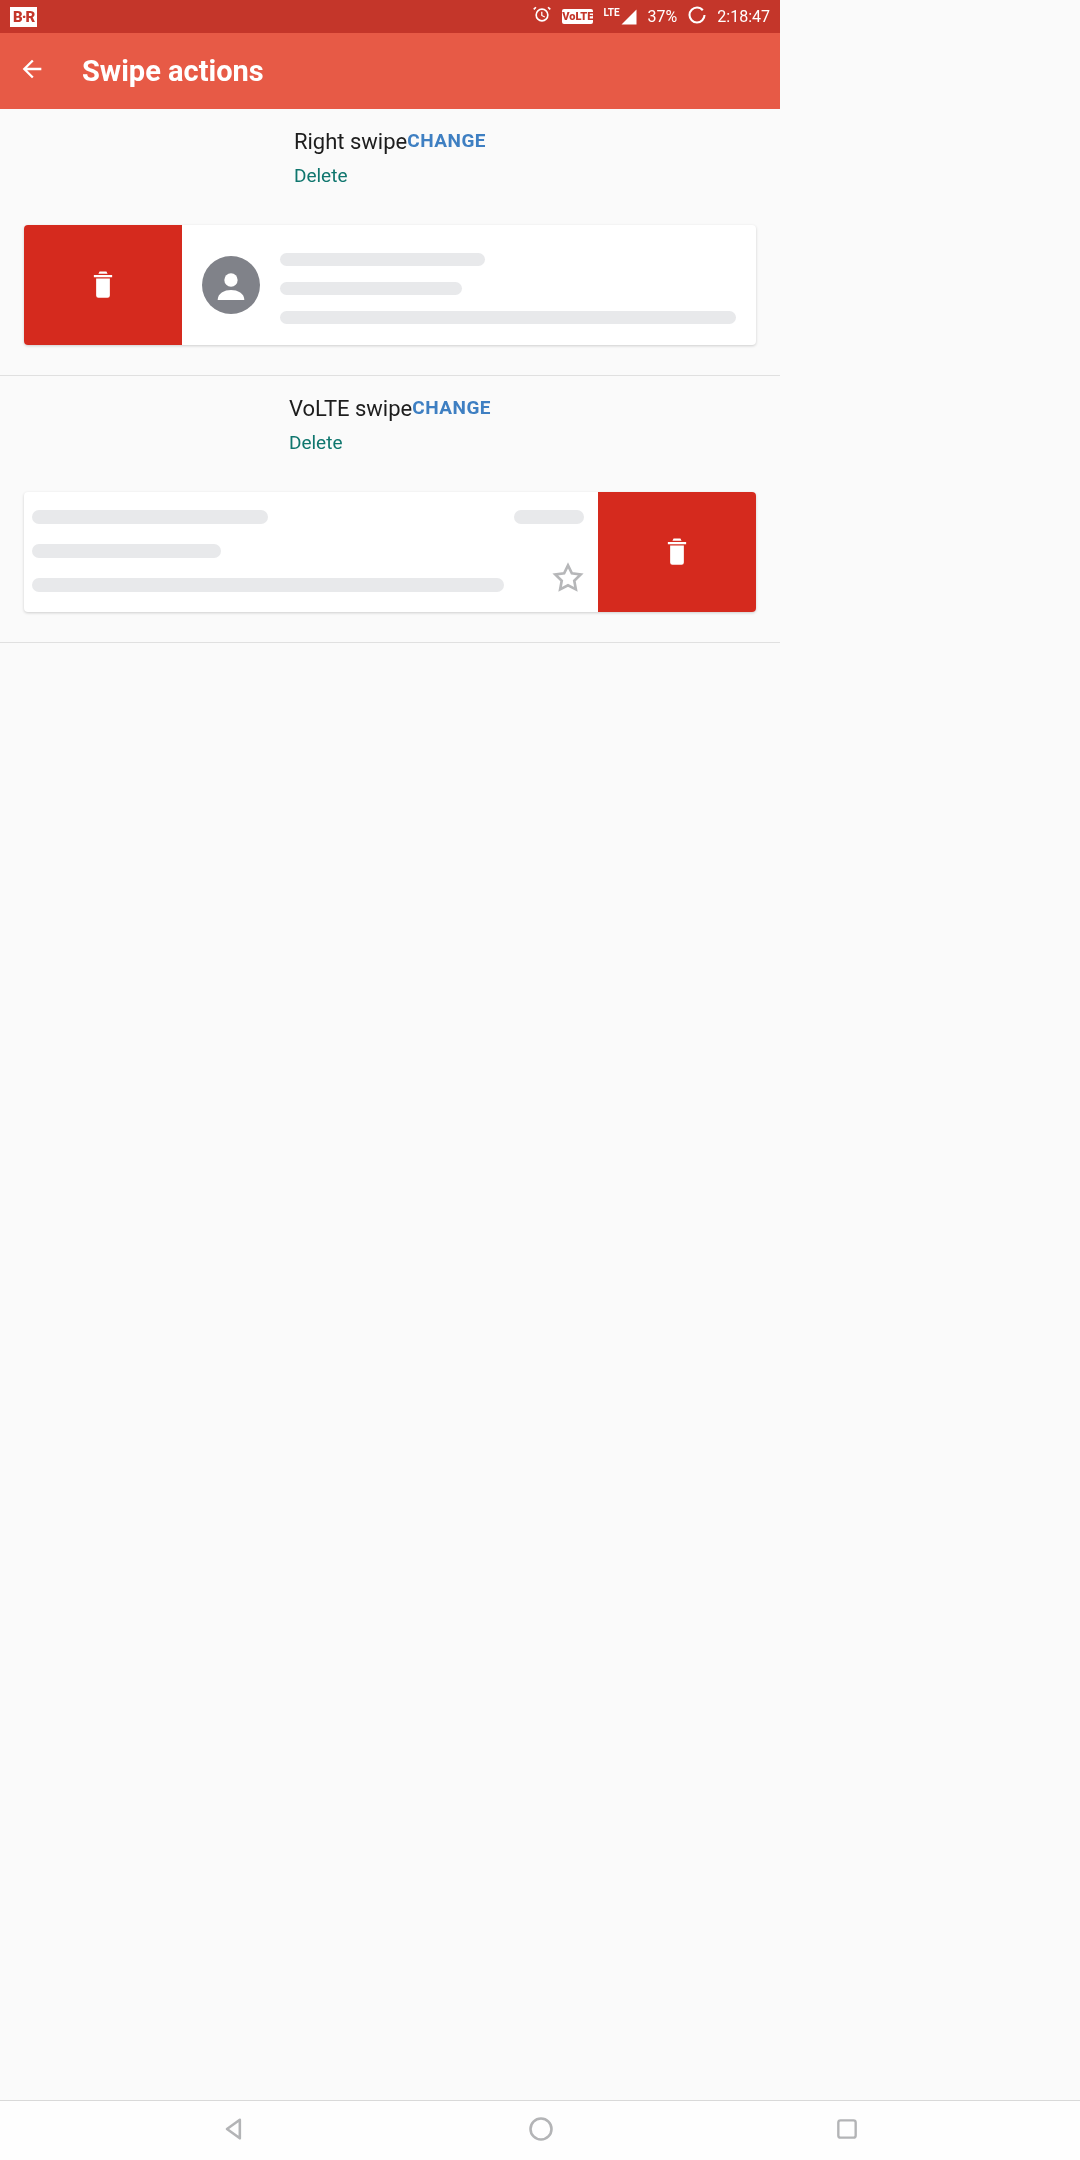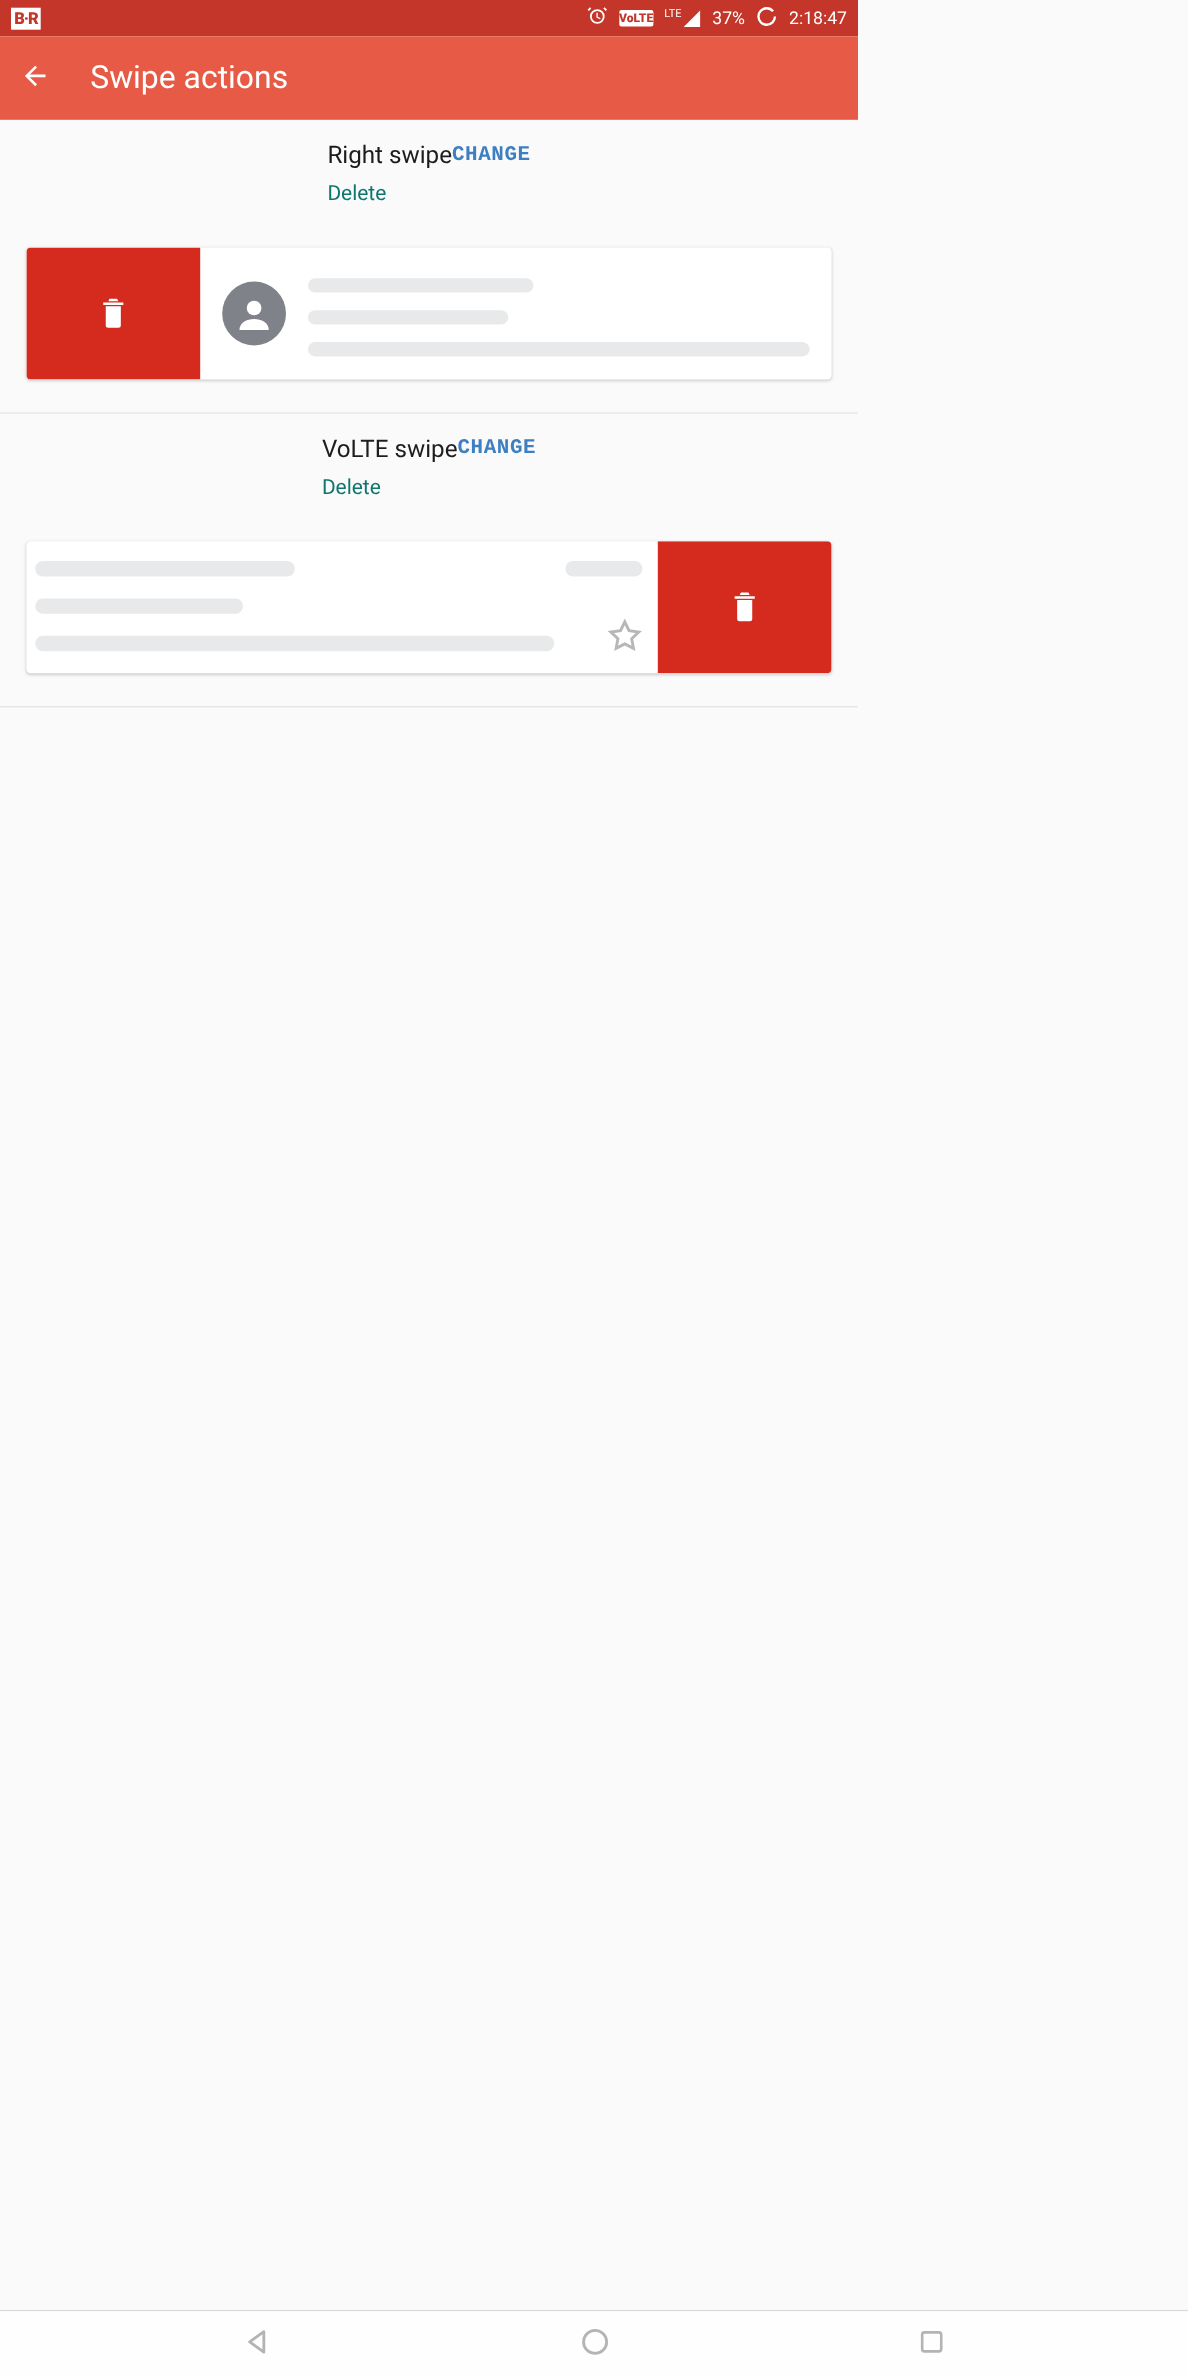--- a/index.html
+++ b/index.html
@@ -26,50 +26,49 @@
   }
   .status-right { display: flex; align-items: center; gap: 10px; }
   .volte-badge {
     background: #fff;
     color: #c4362a;
     font-size: 11px;
     font-weight: 900;
     padding: 1px 0;
     border-radius: 2px;
   }
-  .lte-label { font-size: 10px; font-weight: 400; line-height: 1; }
+  .lte-label { font-size: 10px; font-weight: 700; line-height: 1; }
   .signal-wrap { display: flex; align-items: flex-start; }
 
   
   .app-bar {
     height: 76px;
     background: #e75a46;
     display: flex;
     align-items: center;
     padding: 0 18px;
     gap: 36px;
     color: #fff;
   }
-  .app-bar-title { font-size: 29px; font-weight: 400; }
+  .app-bar-title { font-size: 29px; font-weight: 700; }
 
   
   .content { background: #fafafa; }
   .section {
     padding: 20px 24px 30px 24px;
     border-bottom: 1px solid #e0e0e0;
   }
   .section-header { display: flex; justify-content: center; align-items: flex-start; }
   .section-title { font-size: 22px; color: #1d1d1d; }
   .section-sub { font-size: 19px; color: #0f766e; margin-top: 10px; }
   .change-btn {
     color: #3e7fc2;
     font-size: 19px;
     font-weight: 700;
     letter-spacing: 0.5px;
-    font-family: Liberation Mono, monospace;
   }
 
   
   .preview-card {
     margin-top: 38px;
     height: 120px;
     border-radius: 4px;
     background: #fff;
     box-shadow: 0 1px 3px rgba(0,0,0,0.18);
     display: flex;

